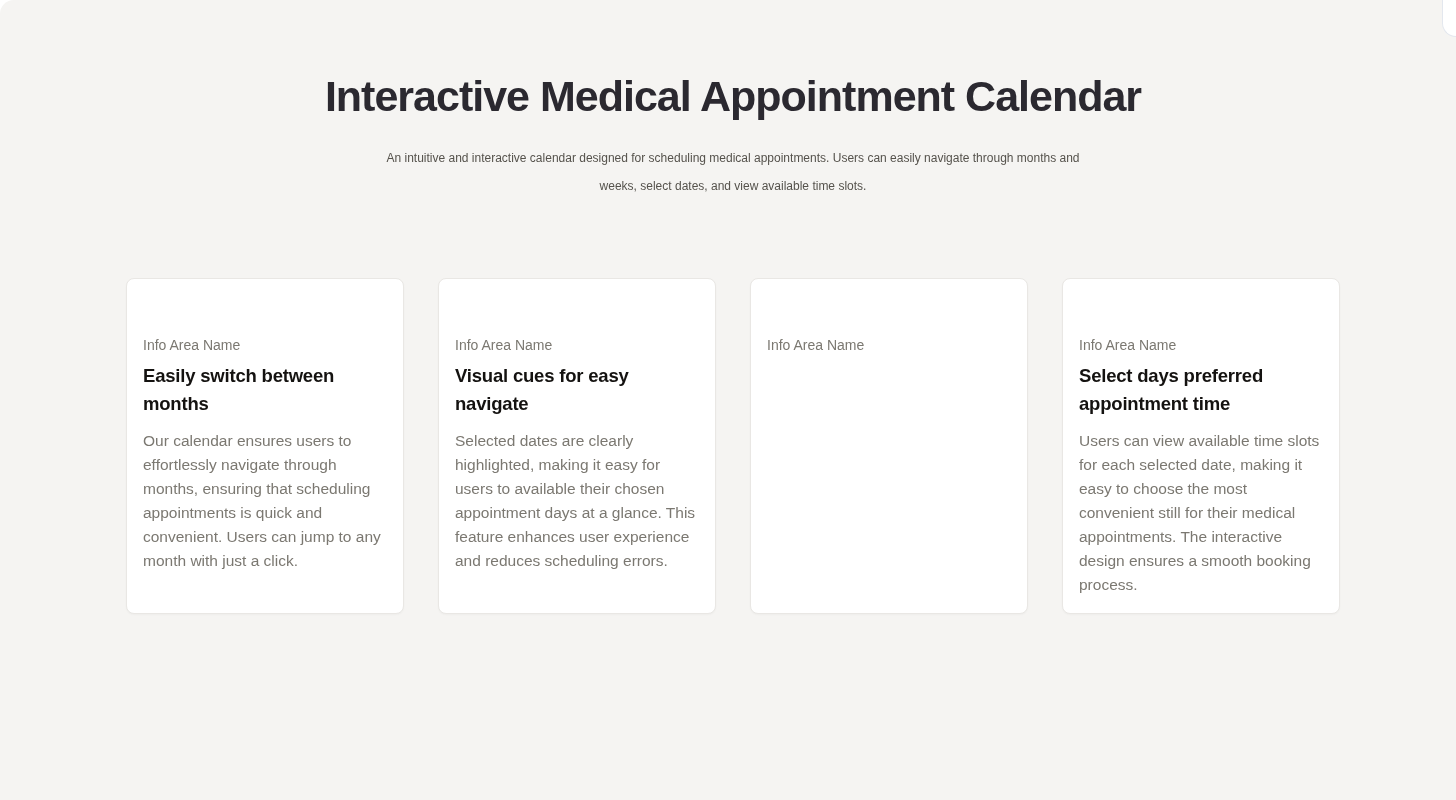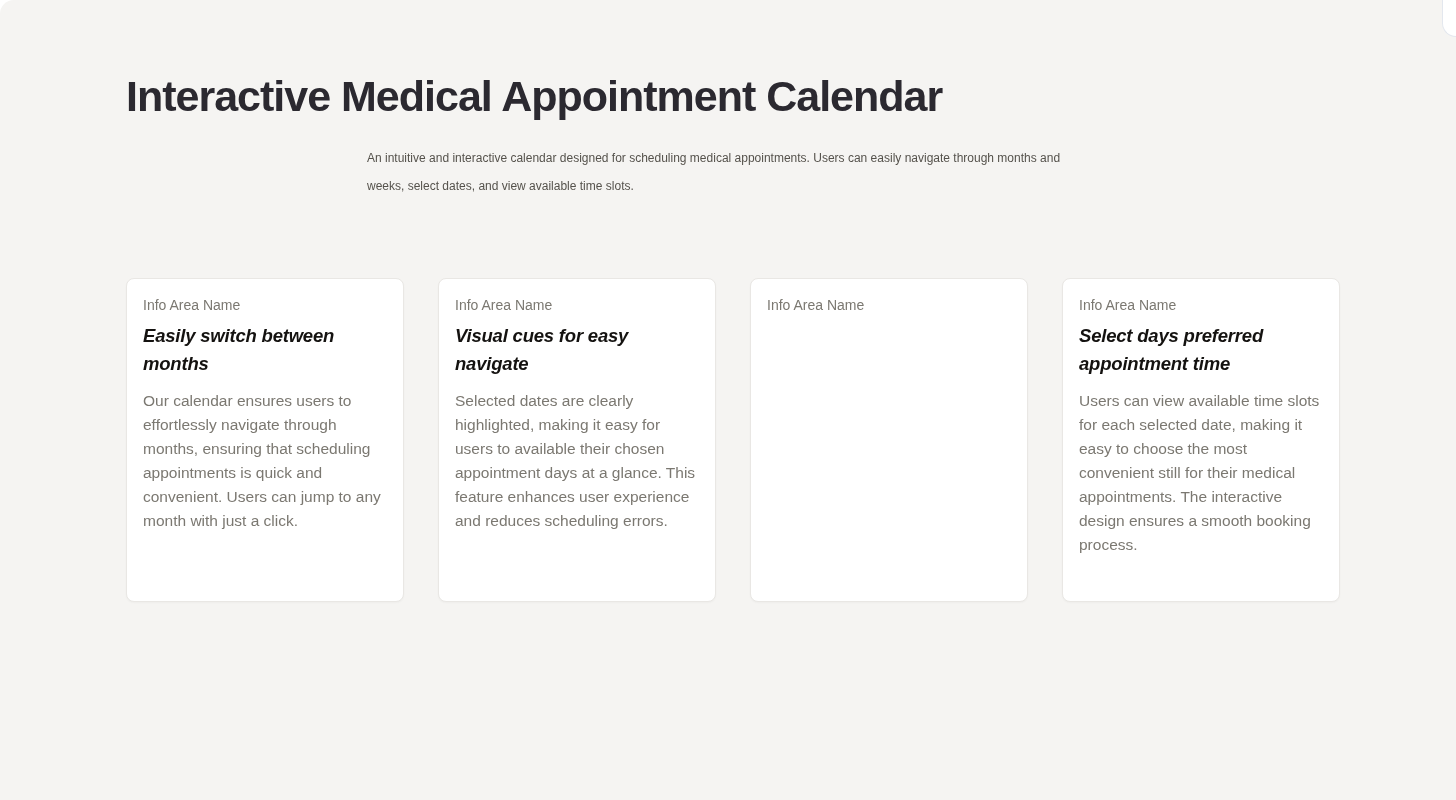--- a/index.html
+++ b/index.html
@@ -18,21 +18,21 @@
     background: #f5f4f2;
     border-top-left-radius: 14px;
     border-top-right-radius: 14px;
   }
   .content {
     margin-left: 126px;
     width: 1214px;
   }
   .hero {
     padding-top: 70px;
-    text-align: left;
+    text-align: center;
   }
   .hero h1 {
     margin: 0;
     font-size: 43px;
     line-height: 52px;
     font-weight: 700;
     letter-spacing: -1px;
     color: #2b2930;
   }
   .hero .subtitle {
@@ -53,29 +53,29 @@
     border: 1px solid #e9e7e4;
     border-radius: 8px;
     padding: 16px;
     min-height: 324px;
     box-shadow: 0 1px 2px rgba(0,0,0,0.03);
   }
   .card-label {
     font-size: 14px;
     line-height: 20px;
     color: #7b7871;
+    margin-top: 40px;
   }
   .card-title {
     margin: 7px 0 0;
     font-size: 18.5px;
     line-height: 28px;
     font-weight: 700;
     letter-spacing: -0.2px;
     color: #141210;
-    font-style: italic;
   }
   .card-body {
     margin: 11px 0 0;
     font-size: 15.5px;
     line-height: 24px;
     color: #7b7871;
   }
   .corner-widget {
     position: absolute;
     top: 0;

